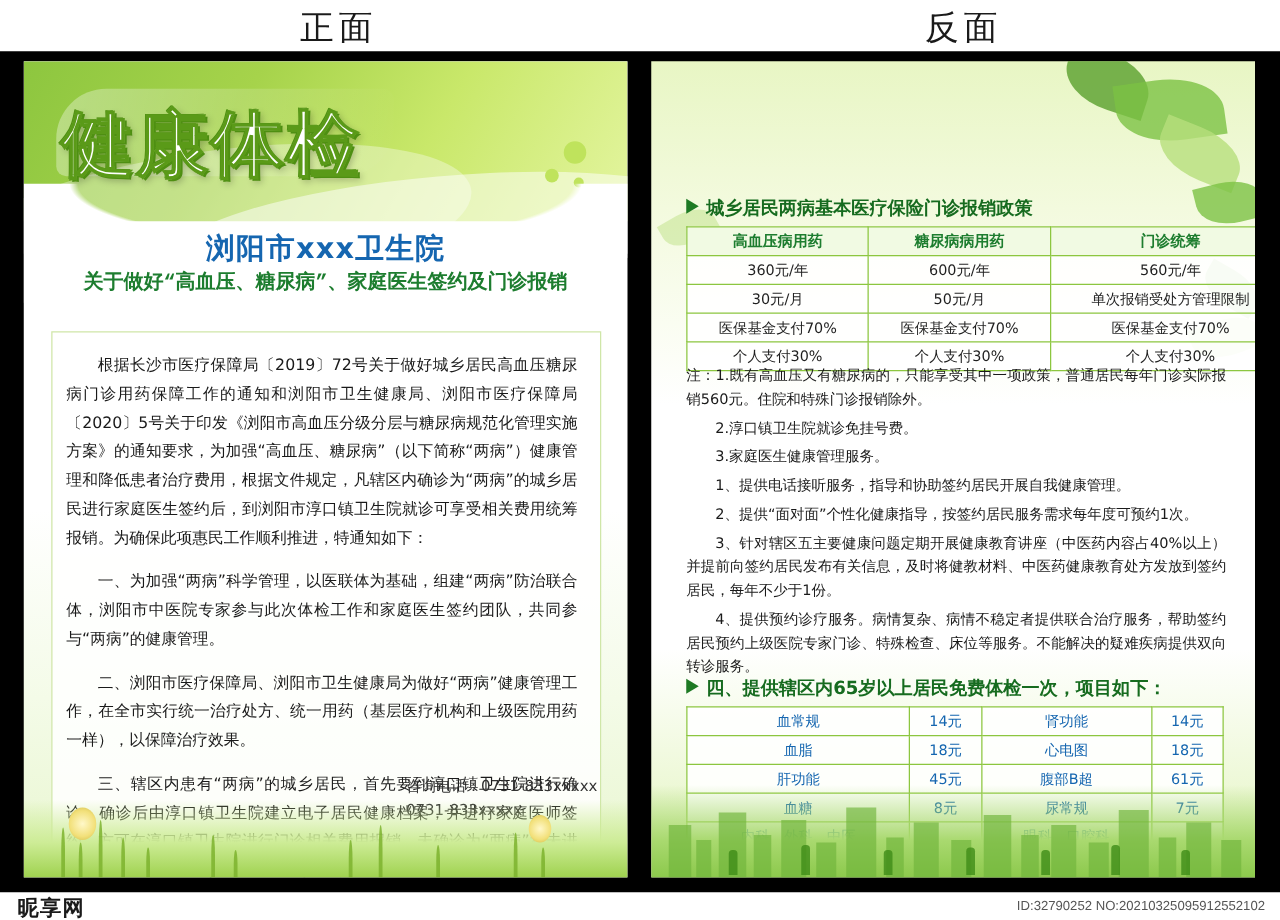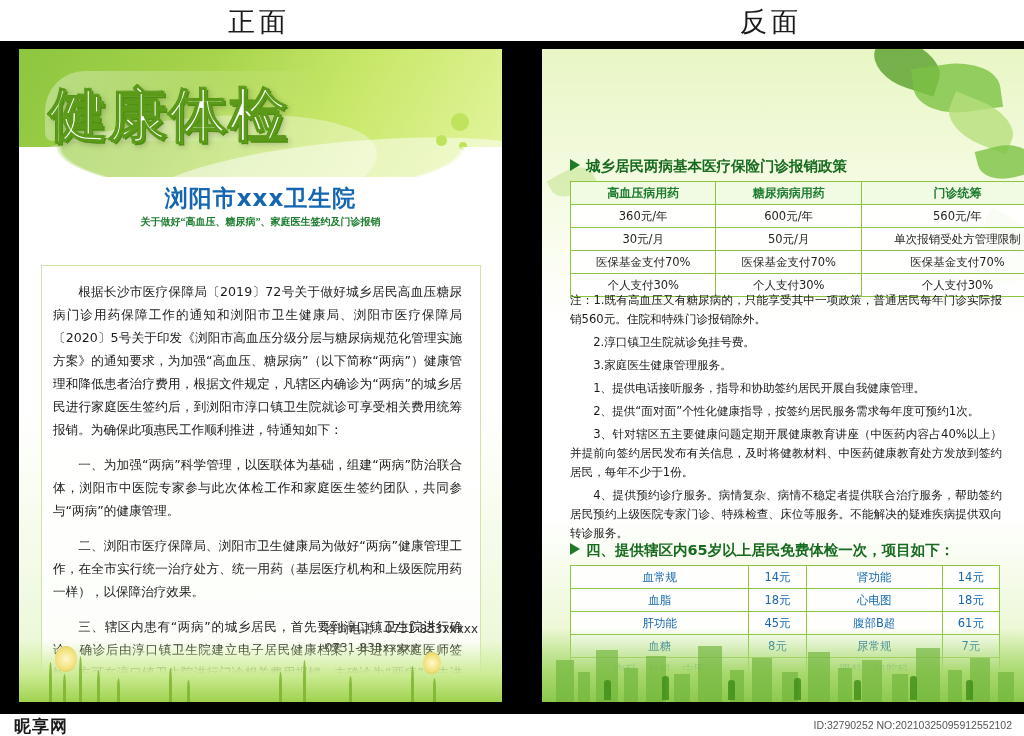--- a/index.html
+++ b/index.html
@@ -18,41 +18,41 @@
   
   .caption {
     position: absolute;
     top: 4px;
     font-size: 27px;
     color: #1a1a1a;
     letter-spacing: 4px;
     font-family: "DejaVu Sans", sans-serif;
     font-weight: normal;
   }
-  #cap-front { left: 228px; }
+  #cap-front { left: 240px; }
   #cap-back  { left: 740px; }
 
   
   #canvas {
     position: absolute;
     left: 0; top: 41px;
     width: 1024px; height: 673px;
     background: #000000;
   }
 
   
   .panel {
     position: absolute;
     top: 8px;
     width: 483px;
     height: 653px;
     overflow: hidden;
   }
   #panel-front { left: 19px; background: linear-gradient(180deg,#ffffff 0%,#ffffff 55%,#f4fbe8 78%,#e8f6cf 100%); }
-  #panel-back  { left: 542px; background: linear-gradient(180deg,#e8f6c4 0%,#f3fade 18%,#ffffff 42%,#ffffff 72%,#eaf7cf 92%,#d9f0b4 100%); }
+  #panel-back  { left: 521px; background: linear-gradient(180deg,#e8f6c4 0%,#f3fade 18%,#ffffff 42%,#ffffff 72%,#eaf7cf 92%,#d9f0b4 100%); }
 
   
   #front-head {
     position: absolute; left: 0; top: 0; width: 483px; height: 128px;
     background: linear-gradient(120deg,#8dc63f 0%,#a6d34b 35%,#c9e86a 65%,#e4f5a0 100%);
   }
   #front-head:after {
     content: ""; position: absolute; left: 0; bottom: -26px; width: 483px; height: 56px;
     background: radial-gradient(ellipse at 50% 0%, rgba(255,255,255,0.0) 58%, #ffffff 60%);
   }
@@ -85,22 +85,22 @@
   }
 
   
   #front-title {
     position: absolute; left: 0; top: 134px; width: 483px; text-align: center;
     font-family: "DejaVu Sans", sans-serif;
     font-size: 23px; font-weight: bold; color: #1566b0; letter-spacing: 1px;
   }
   .front-sub {
     position: absolute; width: 483px; text-align: center;
-    font-family: Liberation Serif, serif;
-    font-size: 10px; font-weight: bold; color: #1d7d2f;
+    font-family: Liberation Mono, monospace;
+    font-size: 16px; font-weight: bold; color: #1d7d2f;
   }
   #front-sub1 { left: 0; top: 166px; }
   #front-sub2 { left: 0; top: 189px; }
 
   
   #front-body {
     position: absolute; left: 22px; top: 216px; width: 440px; height: 420px;
     background: rgba(255,255,255,0.86);
     border: 1px solid #cfe6a8;
     padding: 14px 18px 8px 11px;

